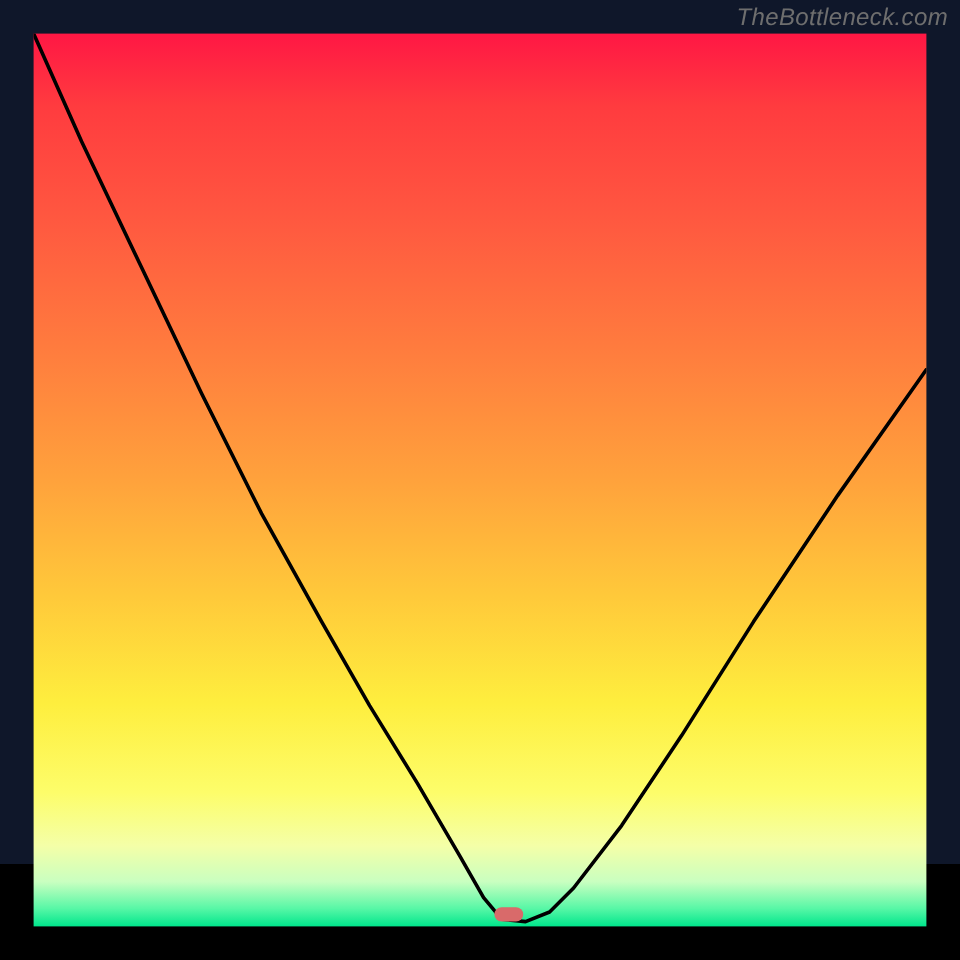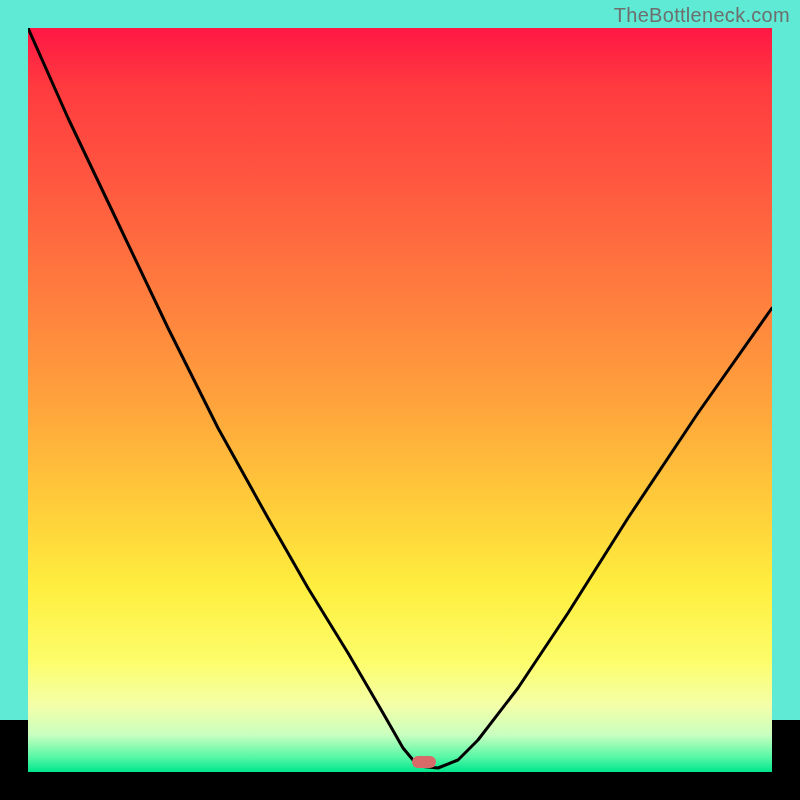--- a/index.html
+++ b/index.html
@@ -10,21 +10,22 @@
     background: #000;
     overflow: hidden;
     font-family: Arial, Helvetica, sans-serif;
   }
   .frame {
     position: absolute;
     left: 0;
     top: 0;
     width: 800px;
     height: 720px;
-    background: #5eead4;
+    background: #0f172a;
+    font-style: italic;
   }
   .plot {
     position: absolute;
     left: 28px;
     top: 28px;
     width: 744px;
     height: 744px;
     background: linear-gradient(
       to bottom,
       #ff1744 0%,

